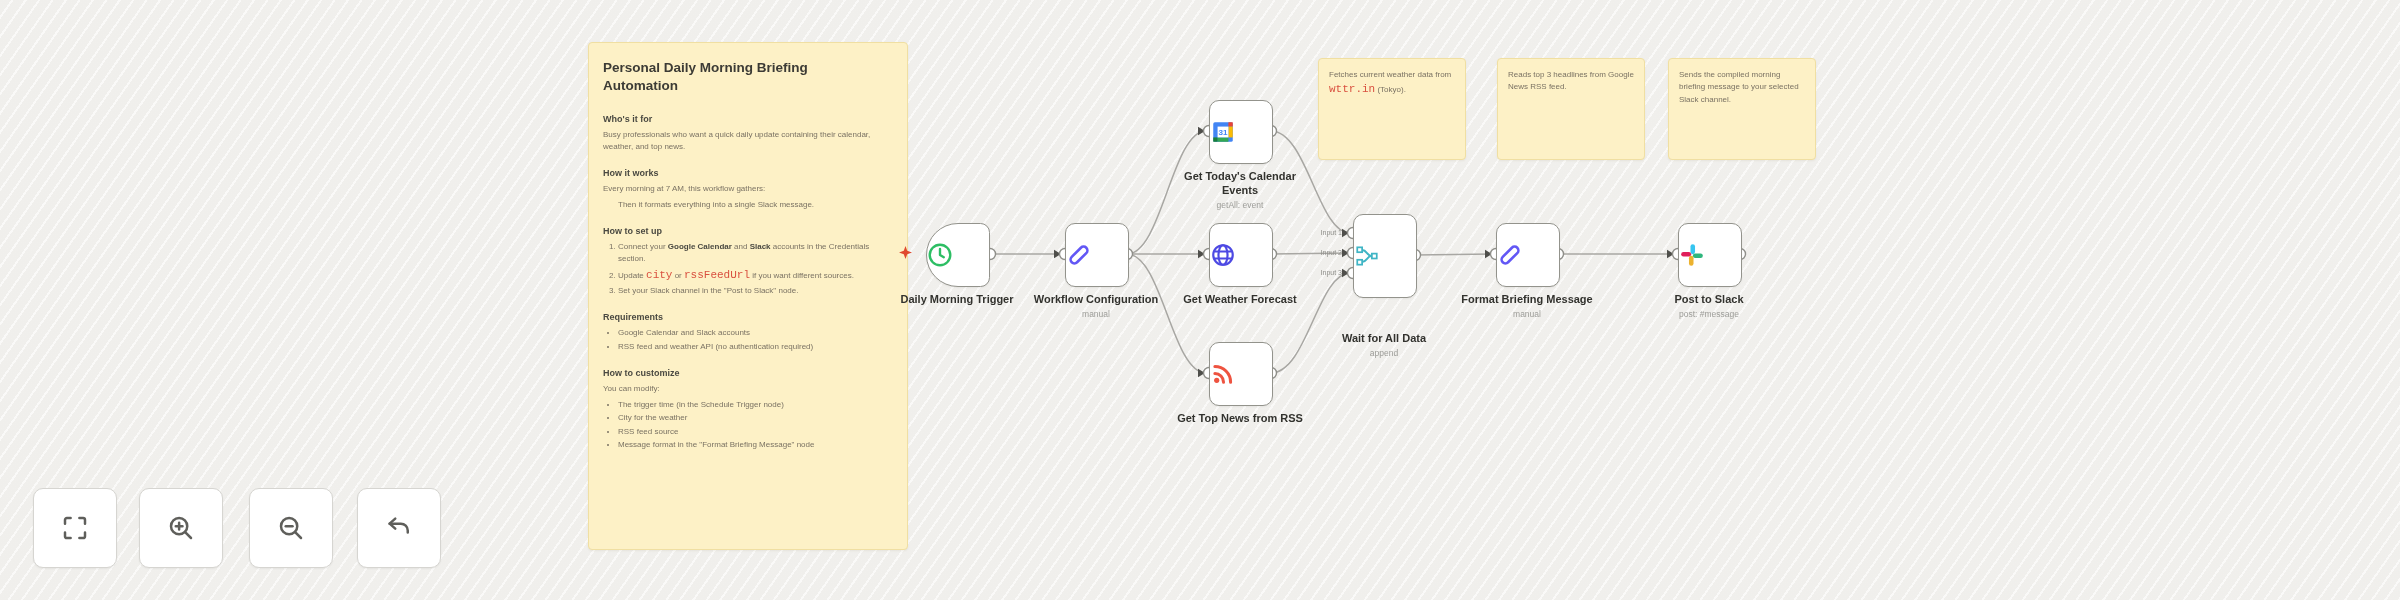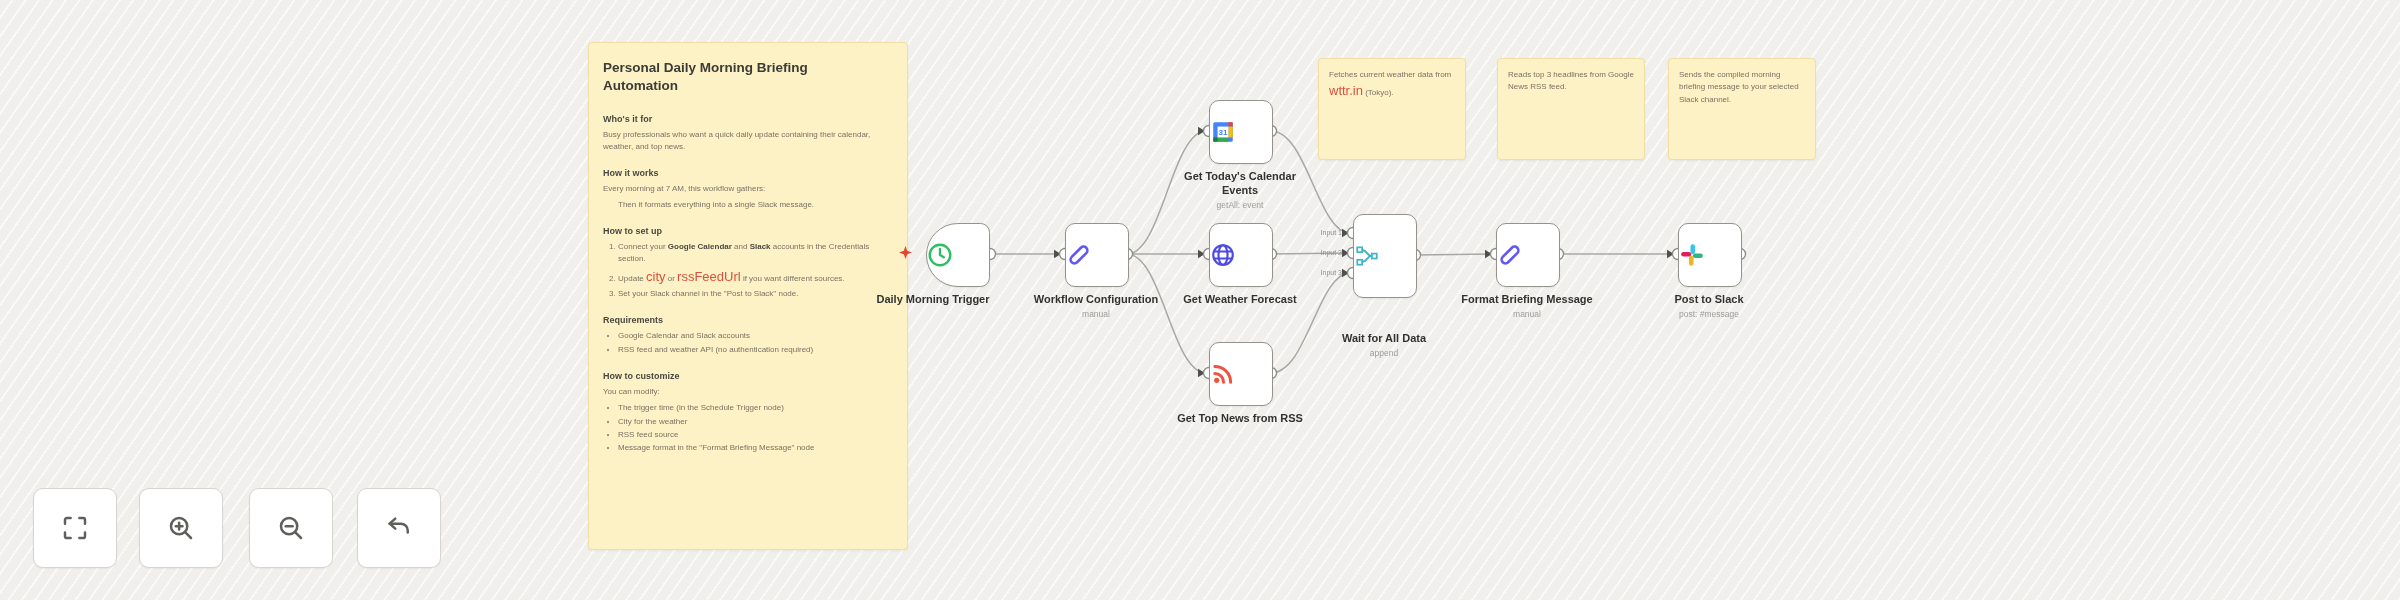--- a/index.html
+++ b/index.html
@@ -11,21 +11,21 @@
   .sticky{position:absolute;background:#fdf1c6;border:1px solid #f0dfa2;border-radius:4px;
     box-shadow:0 1px 2px rgba(120,100,40,.08);color:#7a7263;}
   .sticky-main{left:588px;top:42px;width:320px;height:508px;padding:16px 14px;box-sizing:border-box;}
   .sticky-main h1{font-size:13.5px;line-height:1.3;margin:0 0 20px 0;color:#3c3b35;max-width:250px;}
   .sticky-main h2{font-size:9px;margin:15px 0 5px 0;color:#4a4941;}
   .sticky-main p{font-size:8px;line-height:1.5;margin:0 0 4px 0;}
   .sticky-main ul,.sticky-main ol{font-size:8px;line-height:1.55;margin:3px 0 4px 0;padding-left:15px;}
   .sticky-main li{margin:0 0 1px 0;}
   .cont-line{padding-left:15px;}
   .sticky b{color:#4a4941;}
-  .code{font-family:Liberation Sans, sans-serif;font-size:13px;color:#d9503f;}
+  .code{font-family:Liberation Mono, monospace;font-size:11px;color:#d9503f;}
   .sticky-small{width:148px;height:102px;top:58px;padding:10px 10px;box-sizing:border-box;font-size:8px;line-height:1.55;}
   
   .node{position:absolute;width:62px;height:62px;background:#fff;border:1.2px solid #93938c;
     border-radius:10px;display:flex;align-items:center;justify-content:flex-start;box-shadow:0 1px 2px rgba(0,0,0,.05);}
   .node-trigger{border-radius:34px 10px 10px 34px;}
   .node-tall{height:82px;}
   .node-caption{position:absolute;text-align:center;pointer-events:none;}
   .node-caption .lbl{font-size:11px;font-weight:bold;color:#32322e;line-height:1.25;}
   .node-caption .sub{font-size:8.5px;color:#9c9c98;margin-top:2px;}
   .input-lbl{position:absolute;font-size:7px;color:#8e8e8a;text-align:right;width:40px;pointer-events:none;}
@@ -134,21 +134,21 @@
   <svg class="sparkle" viewBox="0 0 12 12">
     <polygon points="6,0 7.6,4.4 12,6 7.6,7.6 6,12 4.4,7.6 0,6 4.4,4.4" fill="#e0492e"></polygon>
   </svg>
 
   <div class="node node-trigger" style="left:926px;top:223px;">
     <svg class="icon24" viewBox="0 0 24 24">
       <circle cx="12" cy="12" r="9.5" fill="none" stroke="#2dbe64" stroke-width="2.2"></circle>
       <path d="M12 6.5 V12 L15.5 14" fill="none" stroke="#2dbe64" stroke-width="2.2" stroke-linecap="round" stroke-linejoin="round"></path>
     </svg>
   </div>
-  <div class="node-caption" style="left:862px;top:293px;width:142px;">
+  <div class="node-caption" style="left:886px;top:293px;width:142px;">
     <div class="lbl">Daily Morning Trigger</div>
   </div>
 
   <div class="node" style="left:1065px;top:223px;">
     <svg class="icon24" viewBox="0 0 24 24">
       <rect x="8.5" y="2.5" width="7" height="19" rx="3.5" transform="rotate(45 12 12)" fill="none" stroke="#6257f5" stroke-width="2.4"></rect>
     </svg>
   </div>
   <div class="node-caption" style="left:1021px;top:293px;width:150px;">
     <div class="lbl">Workflow Configuration</div>

